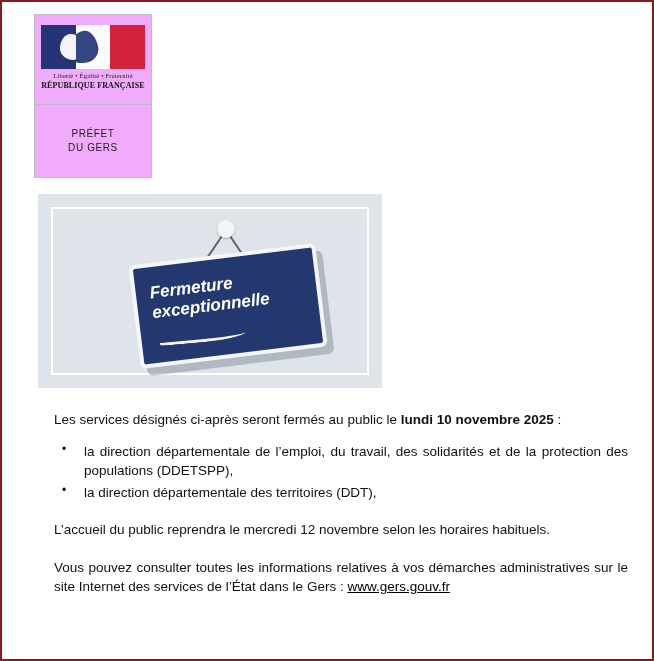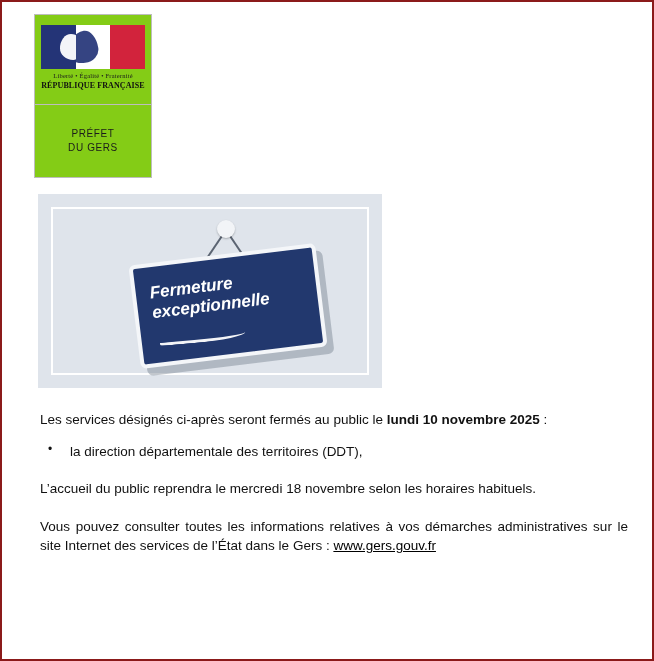--- a/index.html
+++ b/index.html
@@ -26,21 +26,21 @@
   
   .header {
     display: flex;
     align-items: flex-start;
     gap: 18px;
   }
   .logo-block {
     width: 118px;
     flex: 0 0 118px;
     border: 1px solid #bdbdbd;
-    background: #84cc16;
+    background: #f0abfc;
     box-sizing: border-box;
     padding: 0;
   }
   .logo-top {
     padding: 10px 6px 8px 6px;
     text-align: center;
   }
   .flag {
     display: flex;
     width: 104px;
@@ -200,21 +200,21 @@
     width: 86px;
     height: 8px;
     border-bottom: 3px solid #ffffff;
     border-radius: 0 0 60% 10%;
     transform: rotate(2deg);
     opacity: .95;
   }
 
   
   .body-text {
-    margin: 22px 4px 0 6px;
+    margin: 22px 4px 0 20px;
     font-size: 13.5px;
     color: #111111;
     line-height: 1.45;
   }
   .para {
     margin: 0 0 10px 0;
     text-align: justify;
   }
   .para.spaced { margin-top: 18px; }
   .strong { font-weight: bold; }
@@ -287,24 +287,25 @@
       </div>
     </div>
 
     <div class="body-text">
 
       <p class="para">
         <span>Les services désignés ci-après seront fermés au public le </span><span class="strong nowrap">lundi 10 novembre 2025</span><span> :</span>
       </p>
 
       <ul class="list">
+        <li>la direction départementale de l’emploi, du travail, des solidarités et de la protection des populations (DDETSPP),</li>
         <li>la direction départementale des territoires (DDT),</li>
       </ul>
 
-      <p class="para spaced">L’accueil du public reprendra le mercredi 18 novembre selon les horaires habituels.</p>
+      <p class="para spaced">L’accueil du public reprendra le mercredi 12 novembre selon les horaires habituels.</p>
 
       <p class="para spaced">
         <span>Vous pouvez consulter toutes les informations relatives à vos démarches administratives sur le site Internet des services de l’État dans le Gers : </span><a class="link" href="#">www.gers.gouv.fr</a>
       </p>
 
     </div>
   </div>
 </div>
 
 </body></html>

